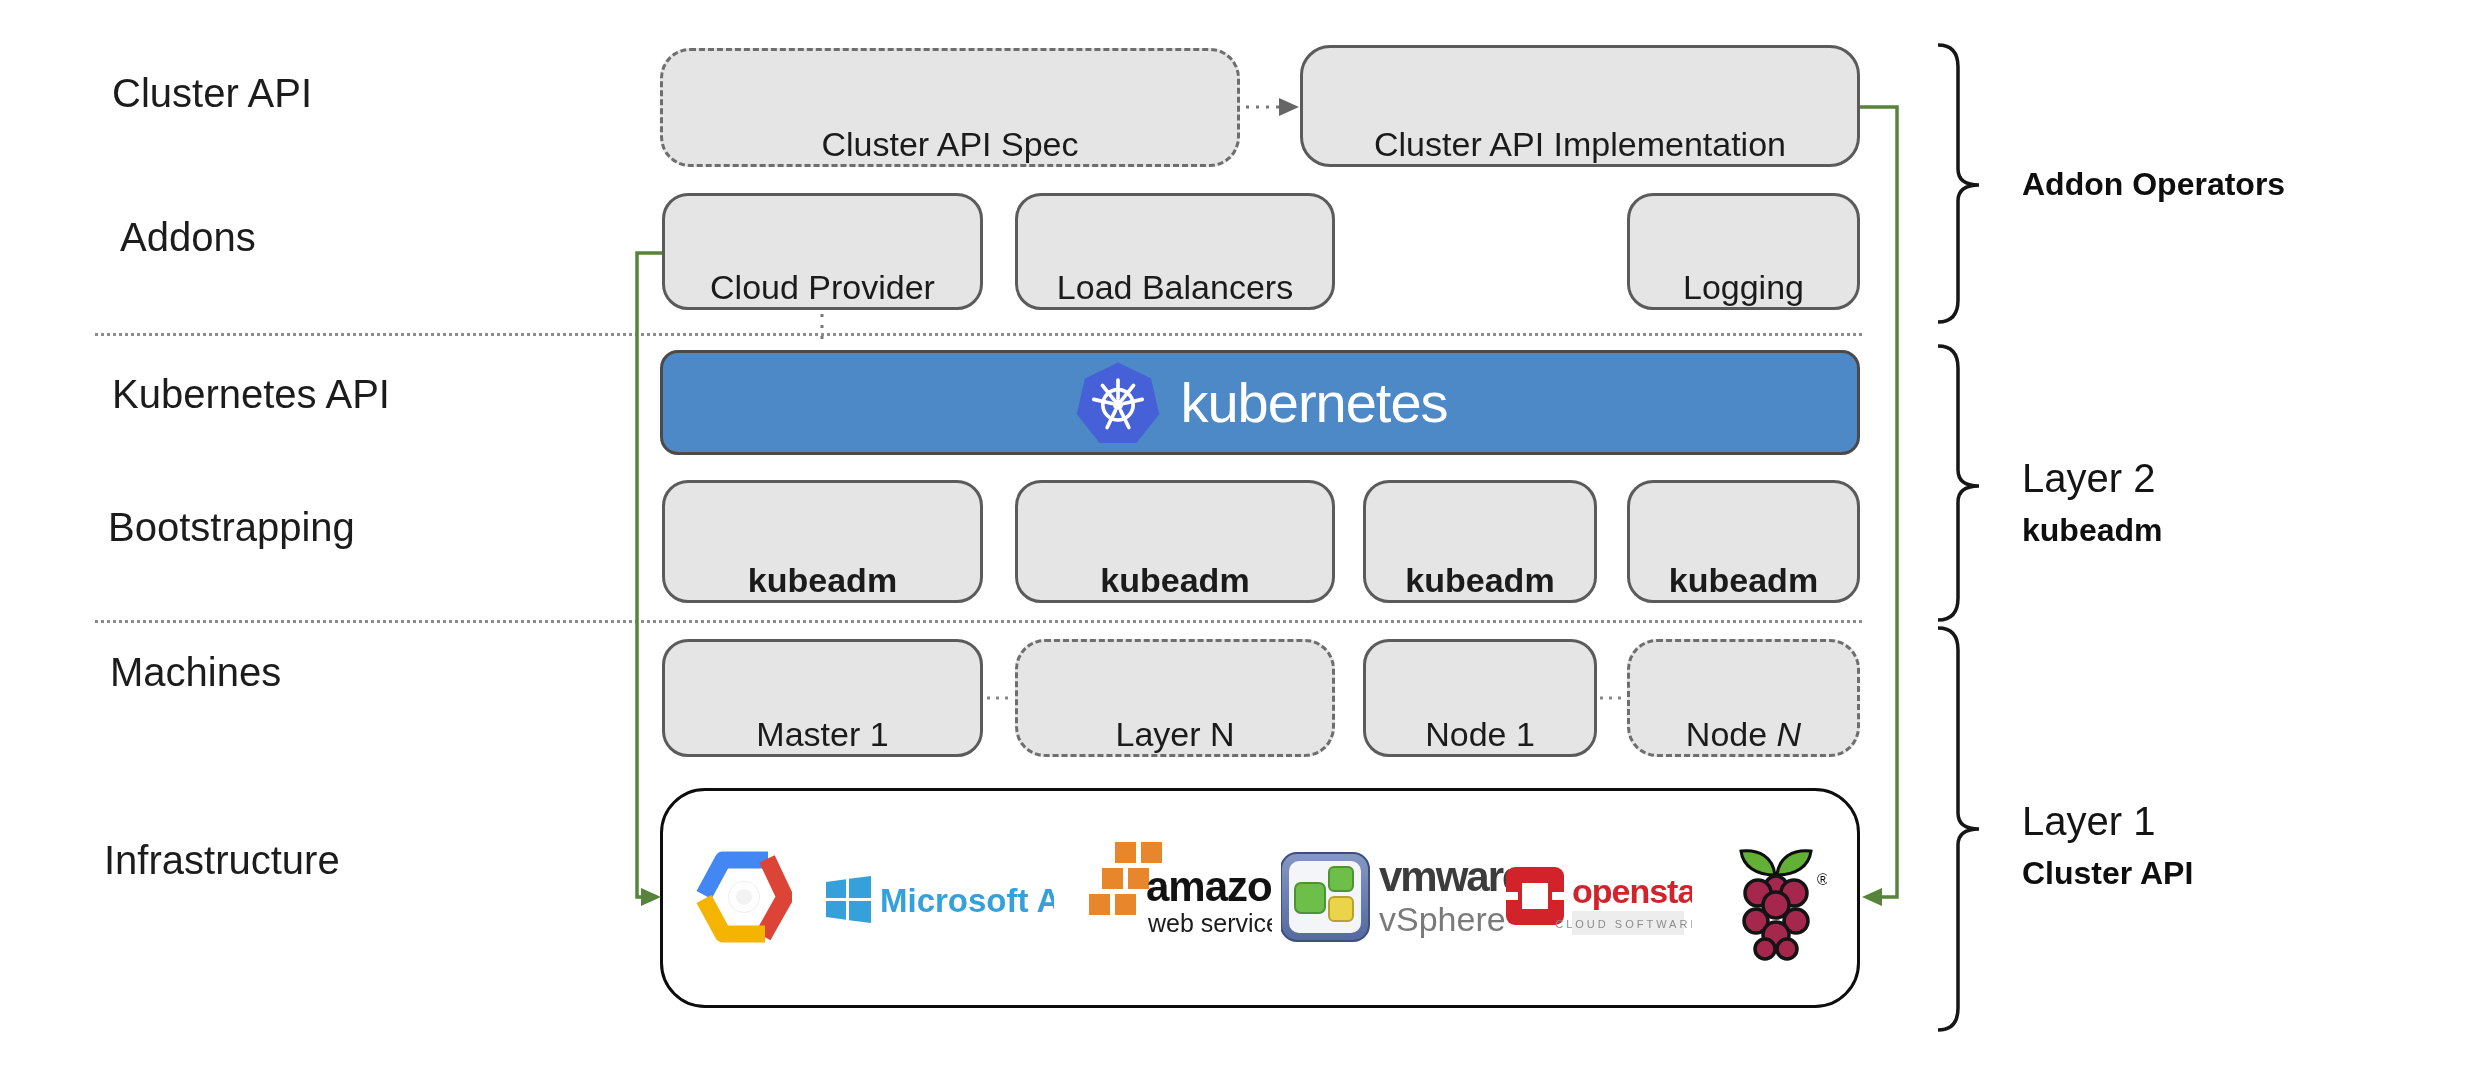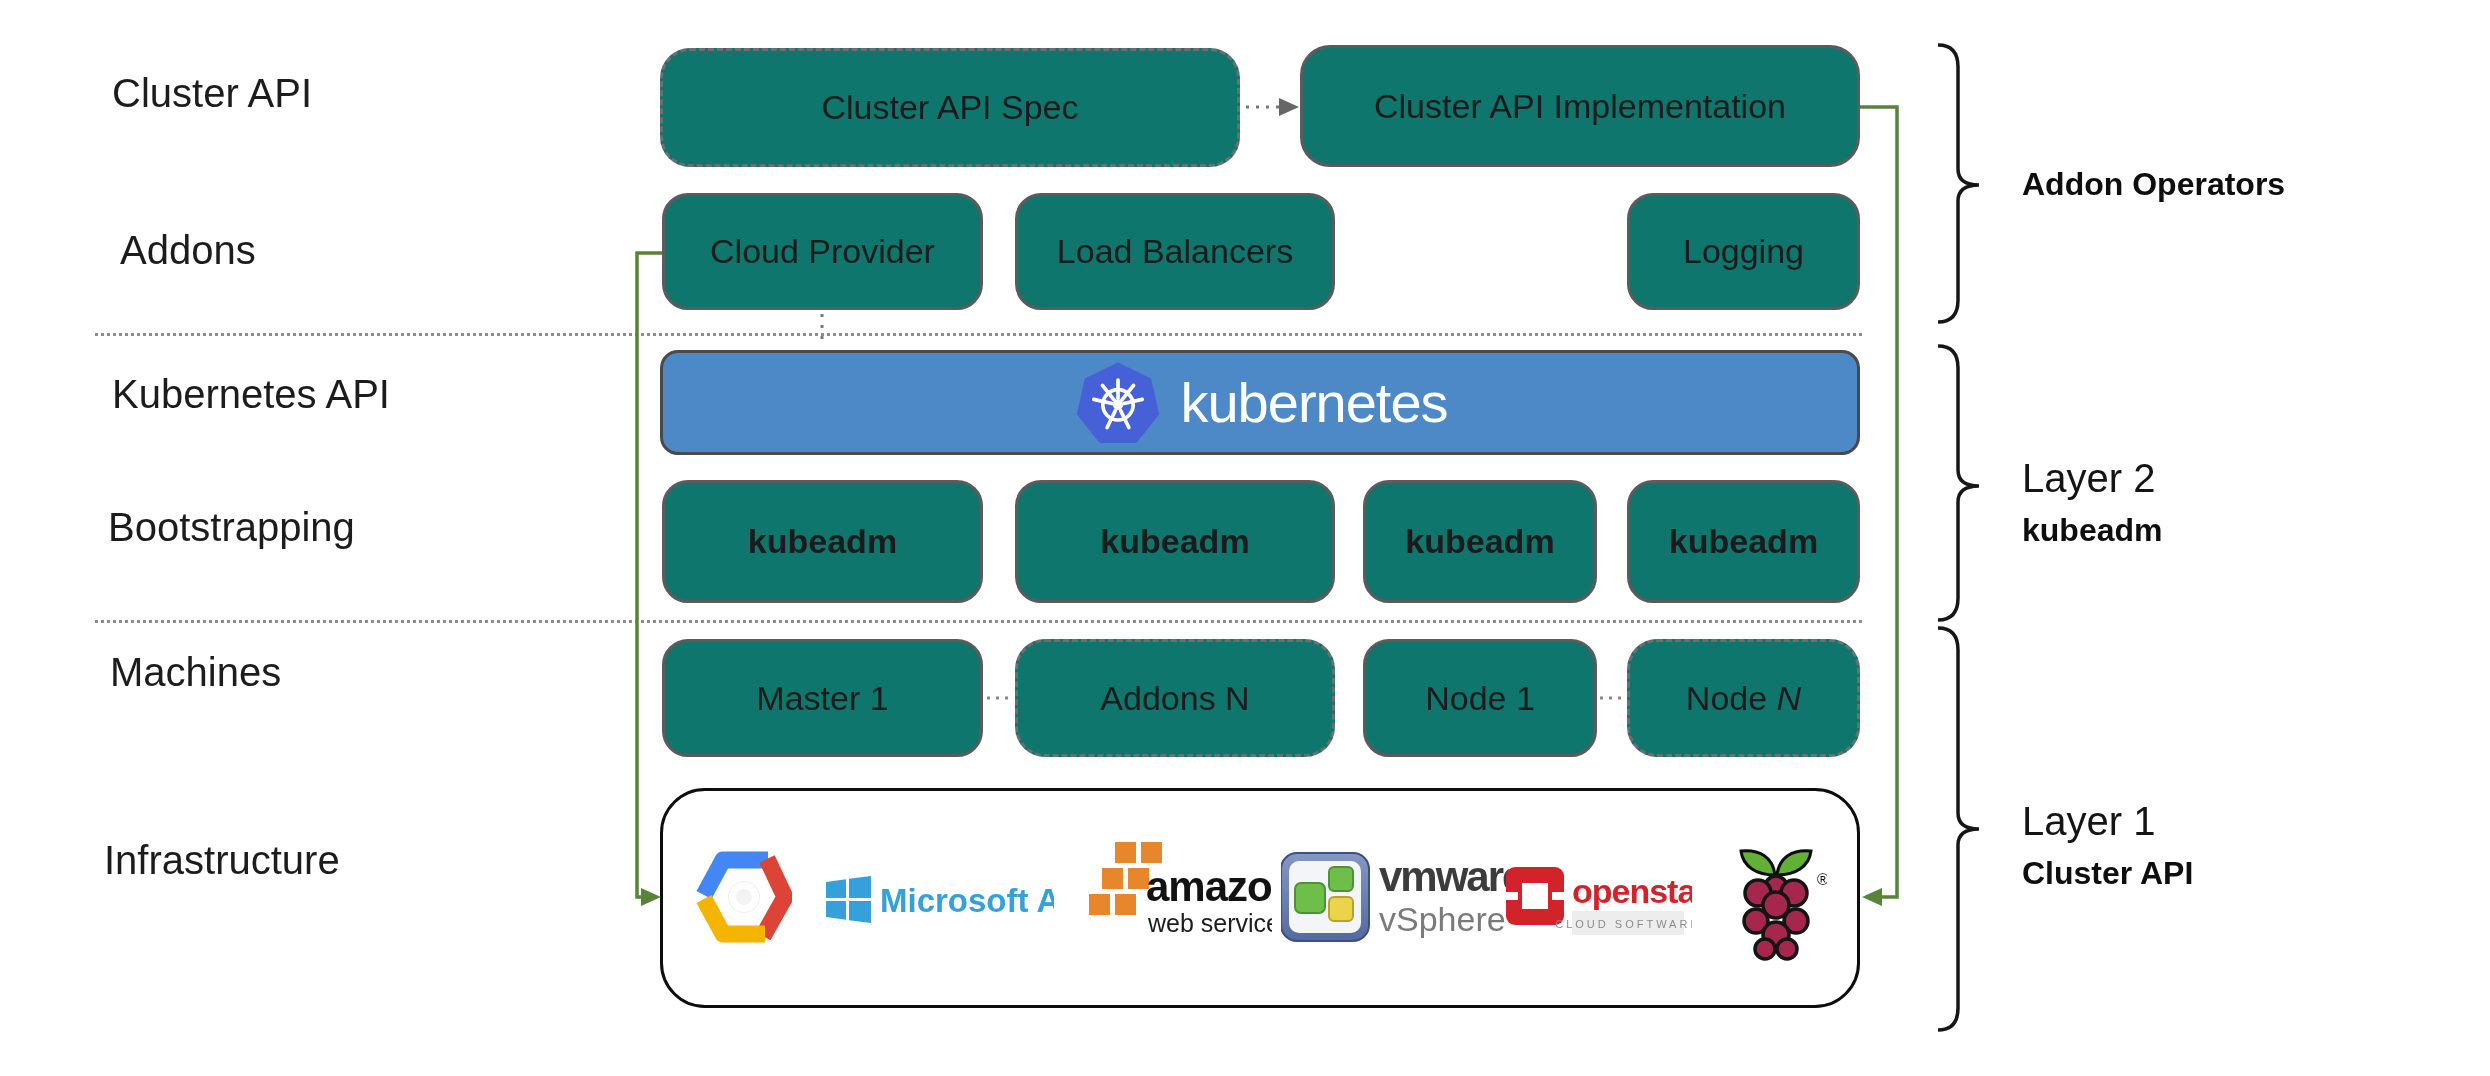--- a/index.html
+++ b/index.html
@@ -1,22 +1,22 @@
 <!DOCTYPE html>
 <html><head>
 <meta charset="utf-8">
 <style>
   html,body{margin:0;padding:0;background:#ffffff;}
   body{font-family:"Liberation Sans","DejaVu Sans",sans-serif;color:#1b1b1b;}
   #canvas{position:relative;width:2490px;height:1076px;background:#fff;overflow:hidden;}
 
   .row-label{position:absolute;font-size:40px;color:#1c1c1c;transform:translateY(-50%);white-space:nowrap;}
 
-  .box{position:absolute;box-sizing:border-box;background:#0f766e;border:3px solid #5b5b5b;border-radius:26px;
-       display:flex;align-items:center;justify-content:center;font-size:34px;color:#1b1b1b;white-space:nowrap;}
+  .box{position:absolute;box-sizing:border-box;background:#e5e5e5;border:3px solid #5b5b5b;border-radius:26px;
+       display:flex;align-items:flex-end;justify-content:center;font-size:34px;color:#1b1b1b;white-space:nowrap;}
   .box.dashed{border:3px dashed #6e6e6e;border-radius:30px;}
   .box.bold{font-weight:bold;}
 
   .divider{position:absolute;left:95px;width:1767px;height:0;border-top:3px dotted #8c8c8c;}
 
   .banner{position:absolute;left:660px;top:350px;width:1200px;height:105px;box-sizing:border-box;
           background:#4d88c7;border:3px solid #4a4a4a;border-radius:18px;
           display:flex;align-items:center;justify-content:center;}
   .banner .k8s-word{color:#ffffff;font-size:56px;font-weight:normal;letter-spacing:-1px;margin-left:16px;}
 
@@ -31,21 +31,21 @@
   #overlay{position:absolute;left:0;top:0;width:2490px;height:1076px;pointer-events:none;}
 
   .it{font-style:italic;}
 </style>
 </head>
 <body>
 
 <div id="canvas">
 
   <div class="row-label" style="left:112px;top:93px">Cluster API</div>
-  <div class="row-label" style="left:120px;top:250px">Addons</div>
+  <div class="row-label" style="left:120px;top:237px">Addons</div>
   <div class="row-label" style="left:112px;top:394px">Kubernetes API</div>
   <div class="row-label" style="left:108px;top:527px">Bootstrapping</div>
   <div class="row-label" style="left:110px;top:672px">Machines</div>
   <div class="row-label" style="left:104px;top:860px">Infrastructure</div>
 
   <div class="divider" style="top:333px"></div>
   <div class="divider" style="top:620px"></div>
 
   <div class="box dashed" style="left:660px;top:48px;width:580px;height:119px">
     <span>Cluster API Spec</span>
@@ -92,21 +92,21 @@
     <span>kubeadm</span>
   </div>
   <div class="box bold" style="left:1627px;top:480px;width:233px;height:123px">
     <span>kubeadm</span>
   </div>
 
   <div class="box" style="left:662px;top:639px;width:321px;height:118px">
     <span>Master 1</span>
   </div>
   <div class="box dashed" style="left:1015px;top:639px;width:320px;height:118px">
-    <span>Addons N</span>
+    <span>Layer N</span>
   </div>
   <div class="box" style="left:1363px;top:639px;width:234px;height:118px">
     <span>Node 1</span>
   </div>
   <div class="box dashed" style="left:1627px;top:639px;width:233px;height:118px">
     <span><span>Node </span><span class="it">N</span></span>
   </div>
 
   <div class="infra">
 

